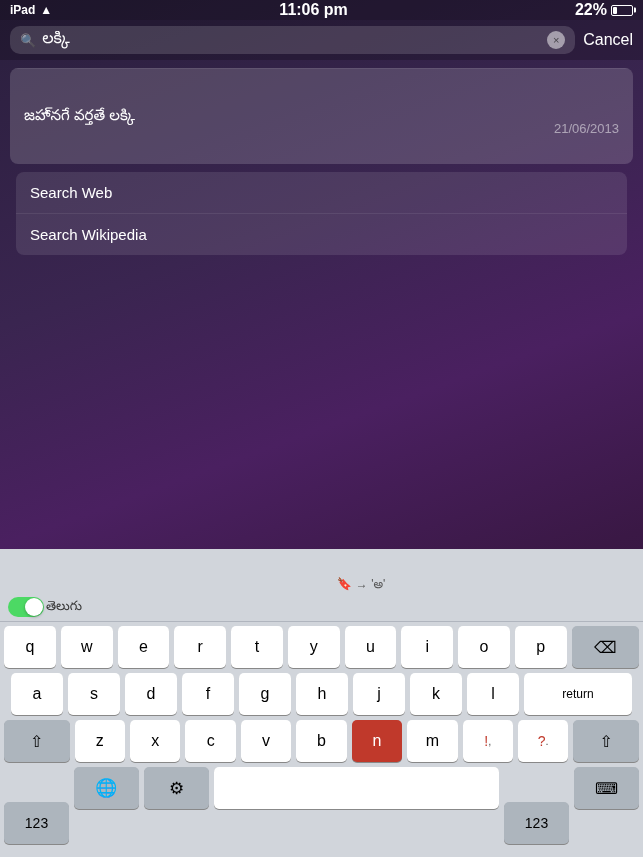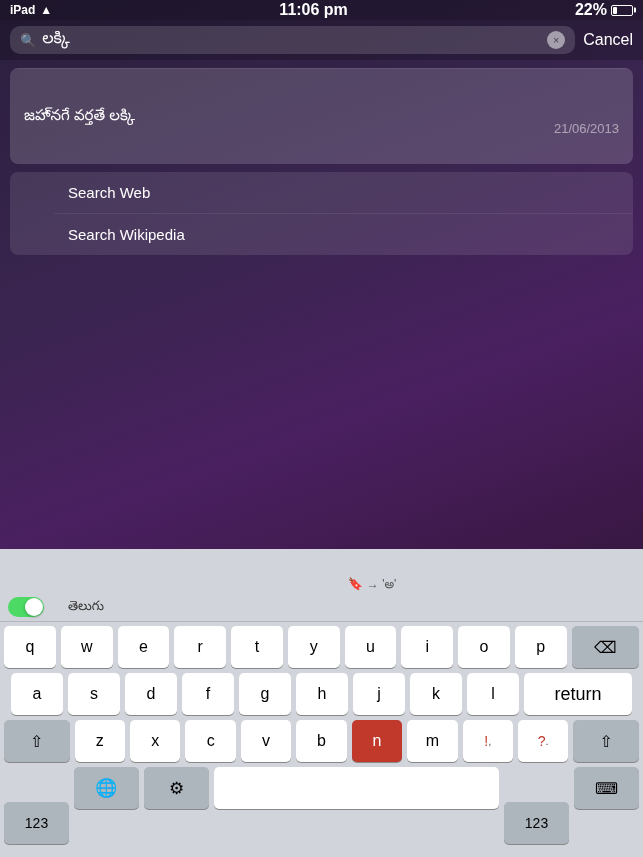--- a/index.html
+++ b/index.html
@@ -153,24 +153,23 @@
     }
     .notes-item-date {
       color: rgba(255,255,255,0.5);
       font-size: 13px;
       margin-top: 24px;
     }
 
     
     .search-options {
       background: rgba(255,255,255,0.1);
-      margin: 8px 10px;
+      margin: 8px 16px;
       border-radius: 8px;
       overflow: hidden;
-      padding-left: 44px;
     }
     .search-option-item {
       display: flex;
       align-items: center;
       padding: 12px 14px;
       cursor: pointer;
       color: white;
       font-size: 15px;
       border-bottom: 1px solid rgba(255,255,255,0.08);
     }
@@ -190,21 +189,21 @@
       display: flex;
       align-items: center;
       background: #d1d5db;
       padding: 4px 8px;
       gap: 6px;
       border-bottom: 1px solid #b0b5be;
     }
     .toggle-container {
       display: flex;
       align-items: center;
-      gap: 24px;
+      gap: 2px;
       margin-top: 44px;
     }
     .toggle-switch {
       width: 36px;
       height: 20px;
       background: #4cd964;
       border-radius: 10px;
       position: relative;
       cursor: pointer;
     }
@@ -259,21 +258,21 @@
       max-width: 52px;
       height: 42px;
     }
     .key-dark {
       background: #adb5bd;
       color: #000;
     }
     .key-return {
       flex: 2;
       max-width: 108px;
-      font-size: 18px;
+      font-size: 12px;
     }
     .key-space {
       flex: 5;
       max-width: 280px;
     }
     .key-123 {
       flex: 1.2;
       max-width: 65px;
       font-size: 14px;
       font-weight: 500;

